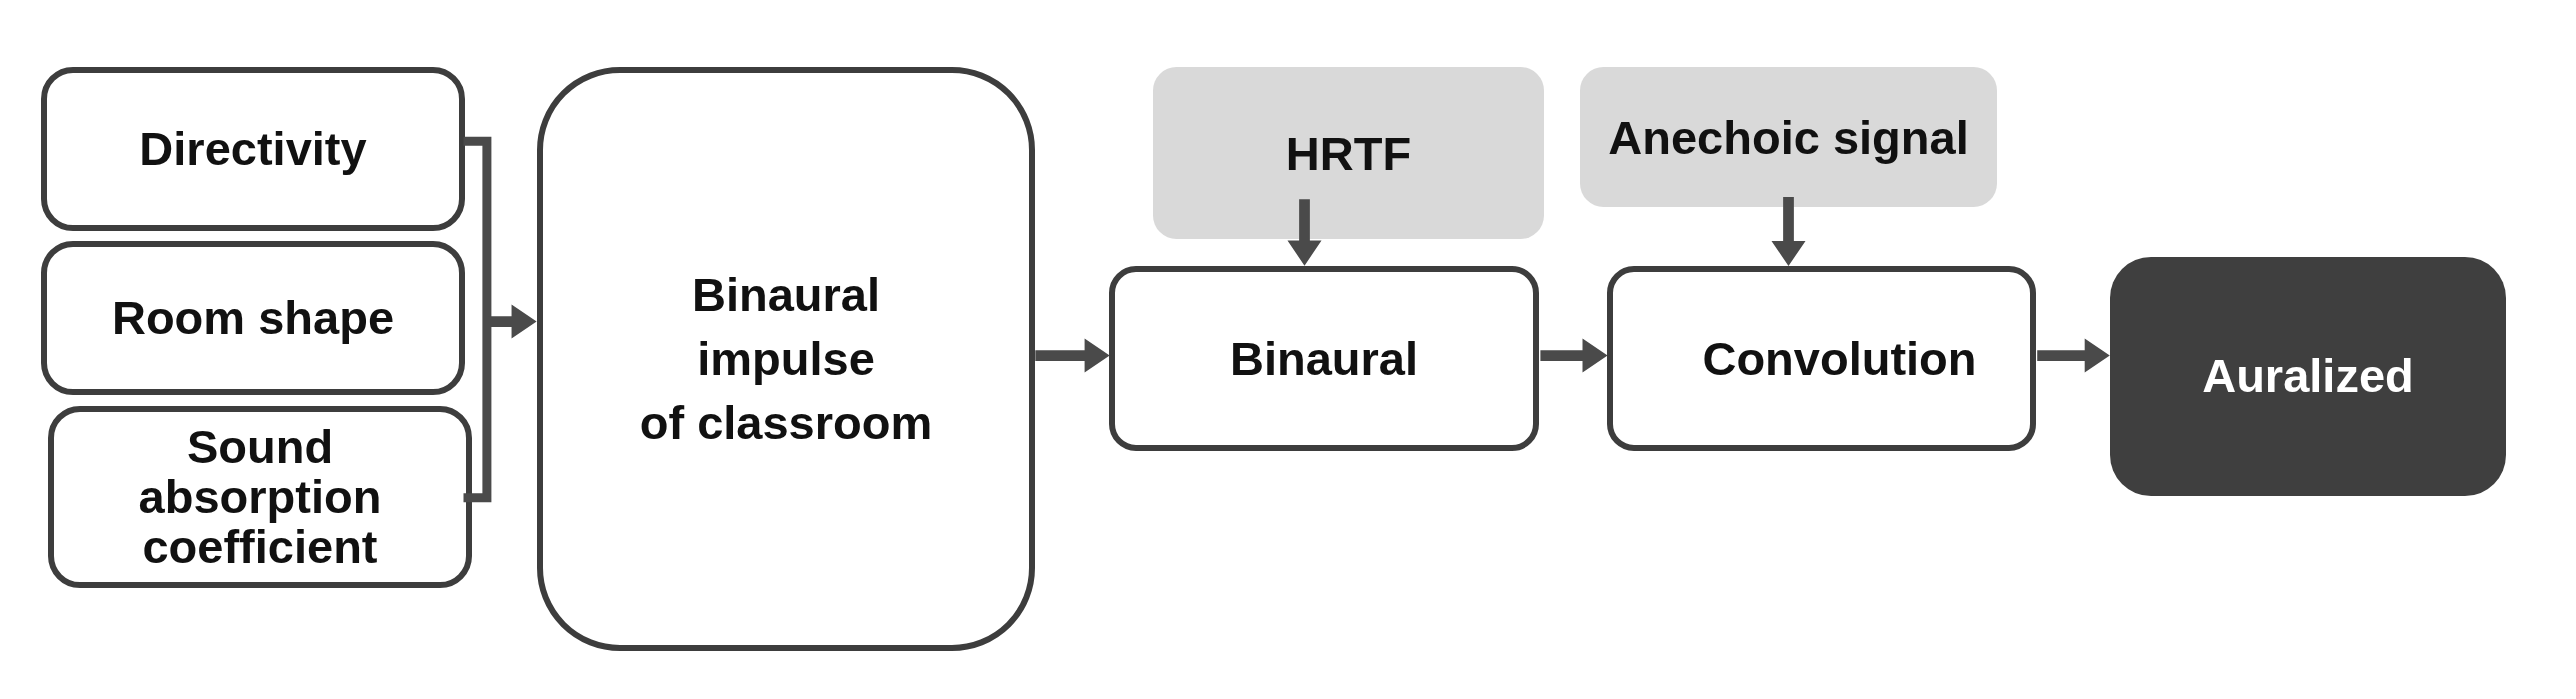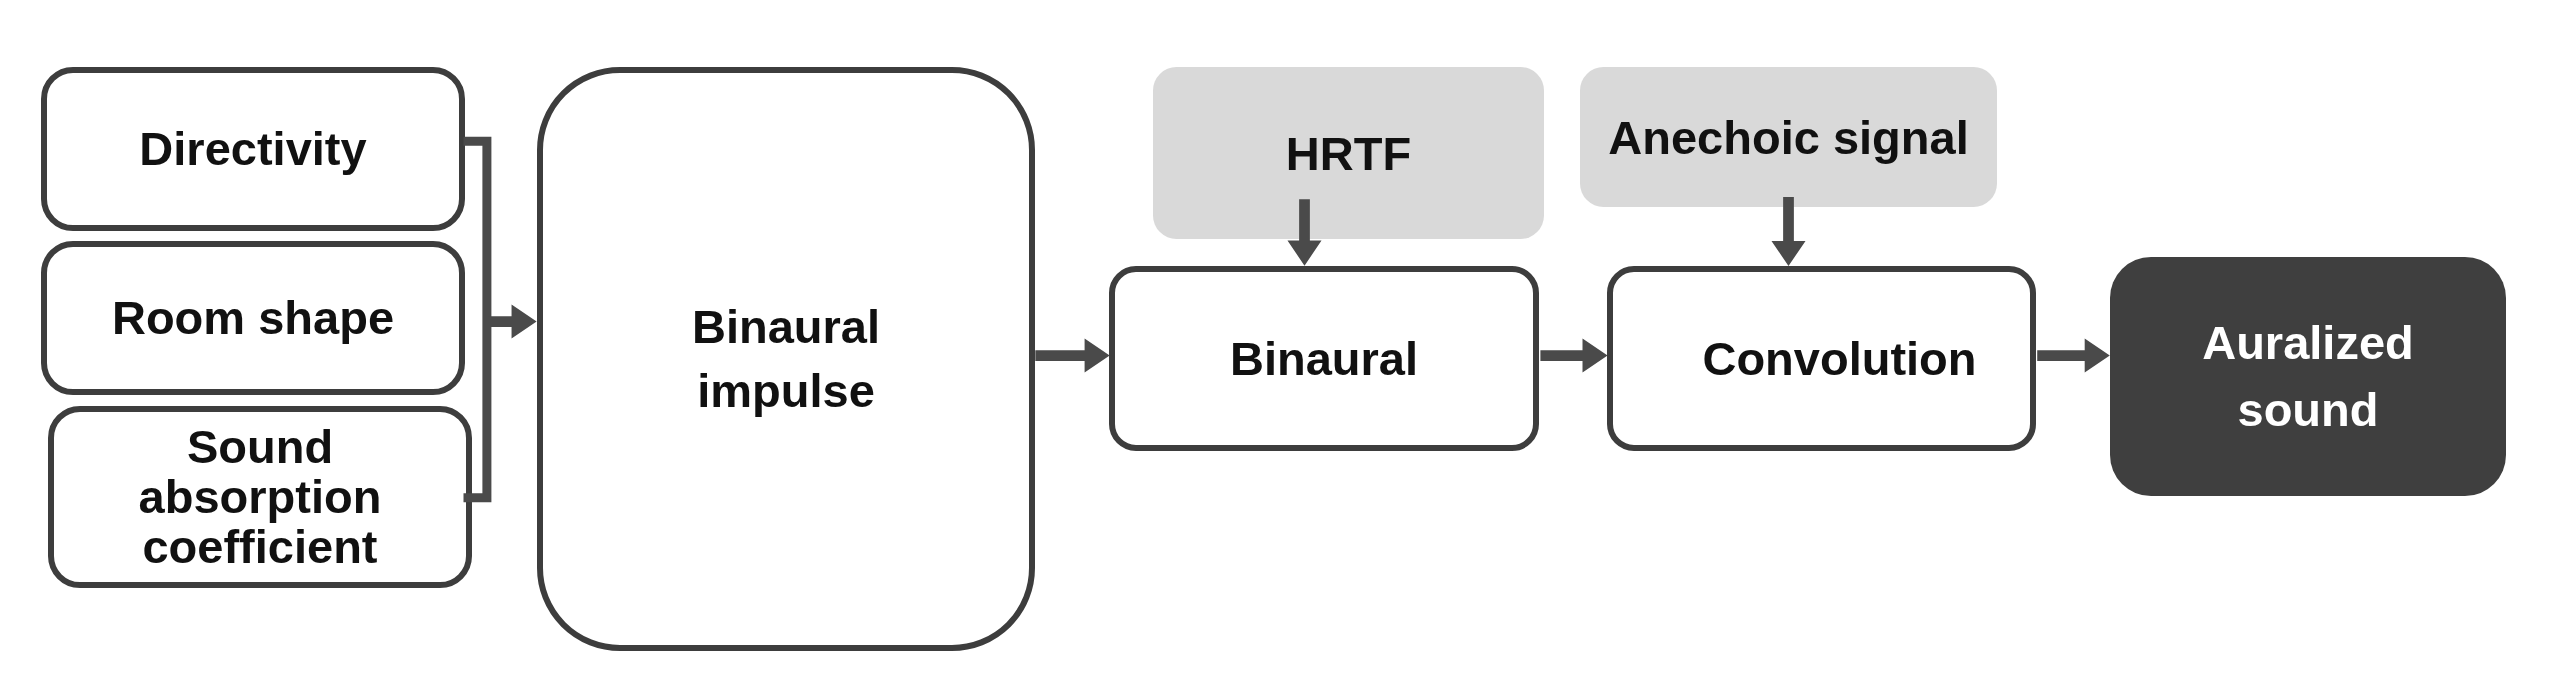--- a/index.html
+++ b/index.html
@@ -66,20 +66,21 @@
     <path d="M5,10 H31 V406 H5" style="stroke:var(--line,#4a4a4a);stroke-width:10;fill:none;"></path>
   </svg>
 
   <svg class="connector" style="left:487px;top:300px;" width="50" height="43" viewBox="0 0 55 48">
     <polygon points="0,18 27,18 27,5 55,24 27,43 27,30 0,30" style="fill:var(--line,#4a4a4a);"></polygon>
   </svg>
 
   <div class="node outlined big-box" style="left:537px;top:67px;width:498px;height:584px;">
     <div class="ln">Binaural</div>
     <div class="ln">impulse</div>
+    <div class="ln">of classroom</div>
   </div>
 
   <svg class="connector" style="left:1035px;top:334px;" width="75" height="43" viewBox="0 0 83 48">
     <polygon points="0,18 55,18 55,5 83,24 55,43 55,30 0,30" style="fill:var(--line,#4a4a4a);"></polygon>
   </svg>
 
   <div class="node gray-box" style="left:1109px;top:67px;width:391px;height:172px;margin-left:44px;">
     <div class="ln">HRTF</div>
   </div>
 
@@ -106,17 +107,16 @@
   <div class="node outlined proc-box" style="left:1607px;top:266px;width:429px;height:185px;padding-left:36px;">
     <div class="ln">Convolution</div>
   </div>
 
   <svg class="connector" style="left:2037px;top:334px;" width="73" height="43" viewBox="0 0 81 48">
     <polygon points="0,18 53,18 53,5 81,24 53,43 53,30 0,30" style="fill:var(--line,#4a4a4a);"></polygon>
   </svg>
 
   <div class="node dark-box" style="left:2110px;top:257px;width:396px;height:239px;">
     <div class="ln">Auralized</div>
-    <div class="ln">sound</div>
   </div>
 
 </div>
 
 
 </body></html>

